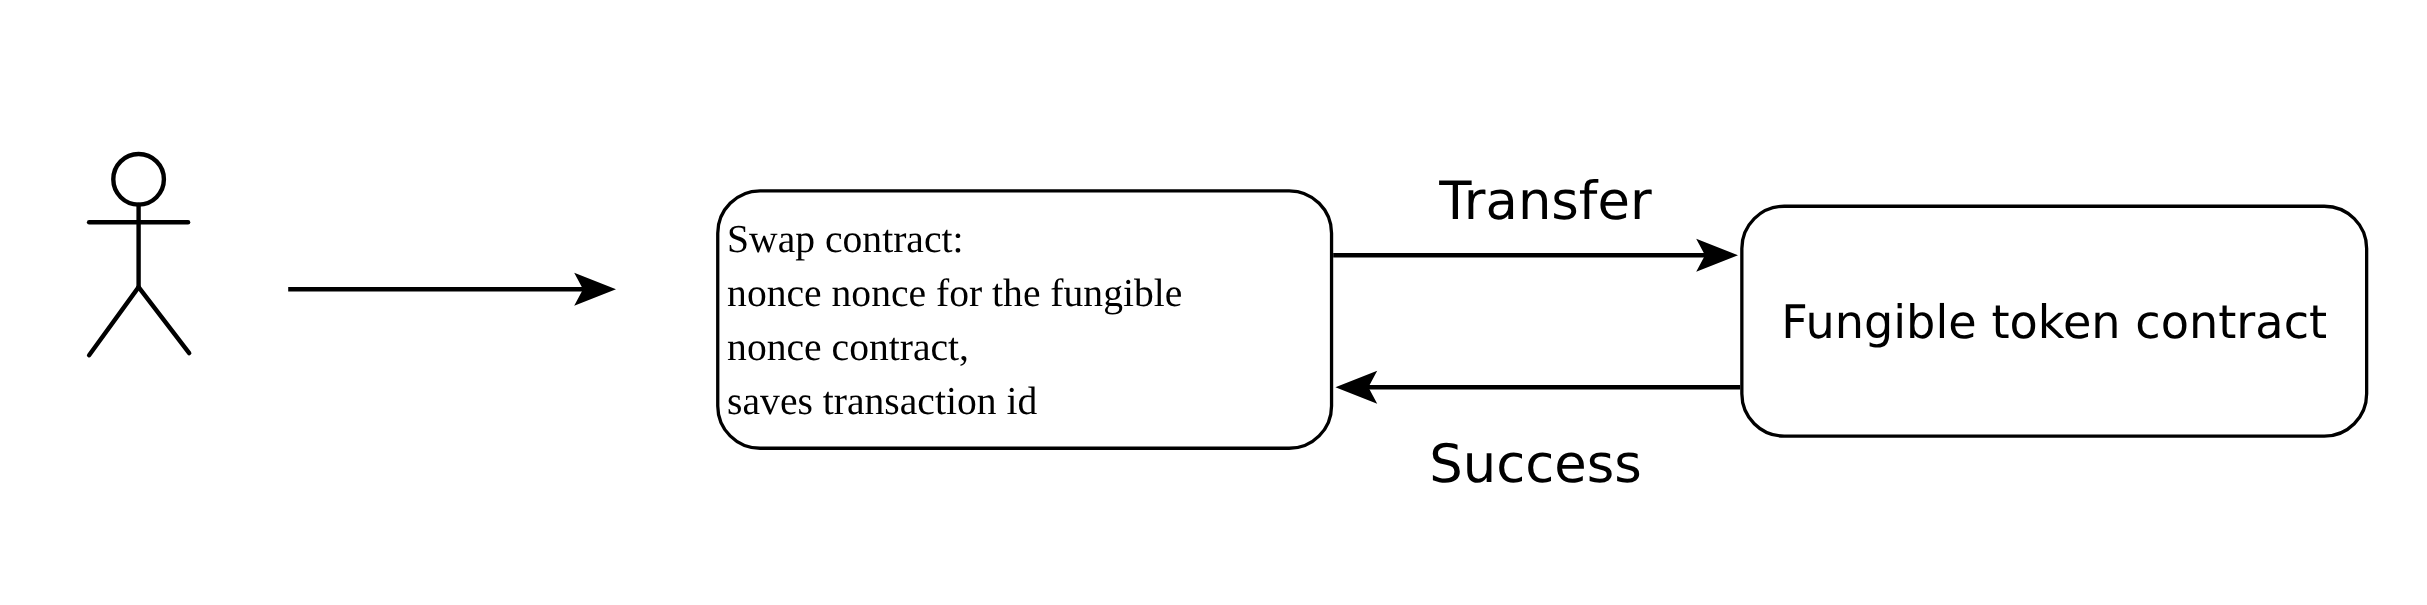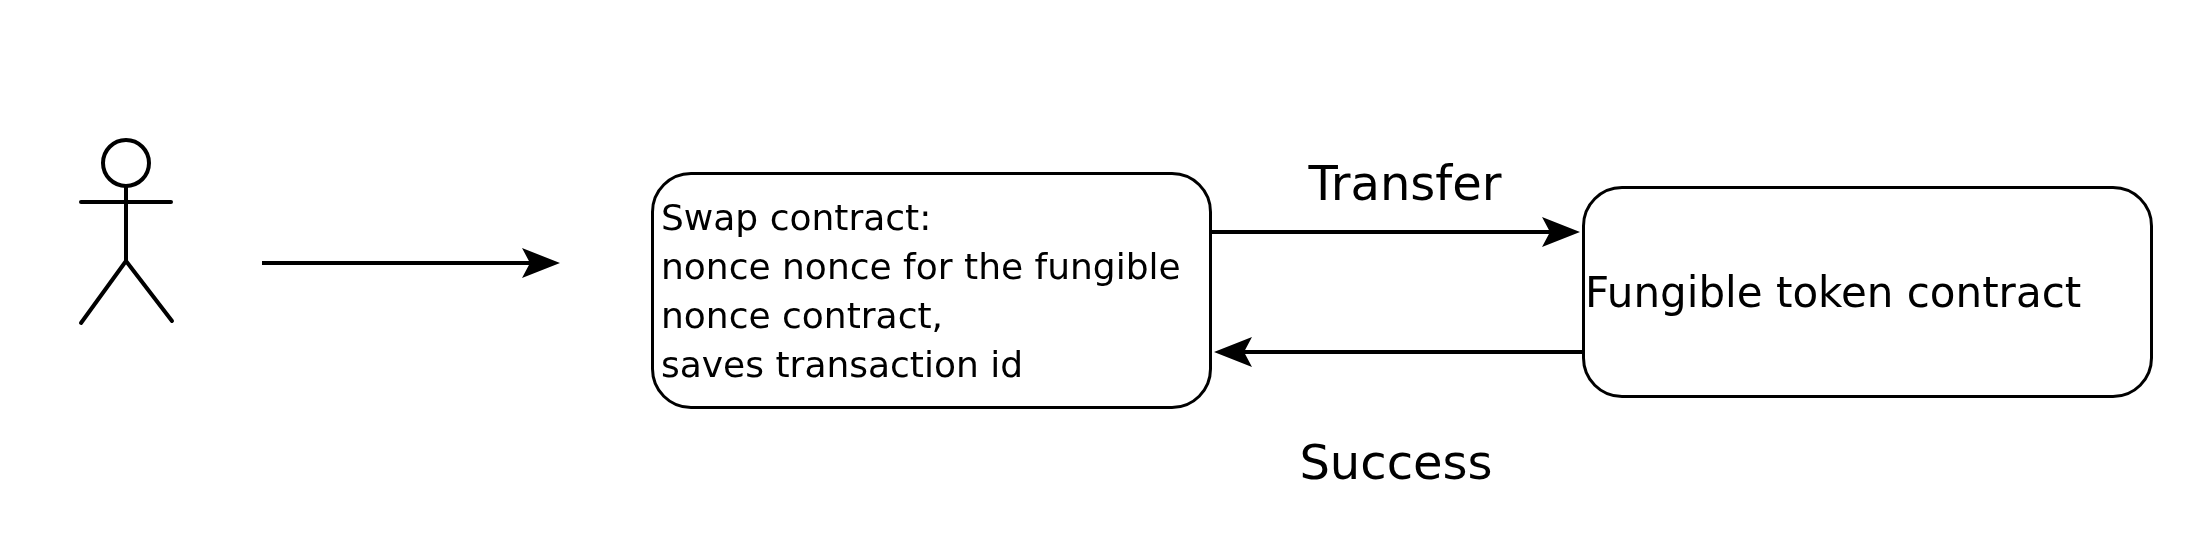--- a/index.html
+++ b/index.html
@@ -25,49 +25,50 @@
     position: absolute;
     text-align: center;
     font-size: 48px;
     line-height: 1.1;
     color: #000000;
     white-space: nowrap;
   }
   .actor-label   { left: 29px;   top: 350px; width: 200px; }
   .withdraw-label{ left: 263px;  top: 162px; width: 250px; }
   .transfer-label{ left: 1280px; top: 113px; width: 250px; margin-top: 44px; }
-  .result-label  { left: 1266px; top: 394px; width: 260px; line-height: 56px; margin-top: 40px; }
+  .result-label  { left: 1266px; top: 394px; width: 260px; line-height: 56px; }
 
   .node {
     position: absolute;
     border: 3px solid #000000;
     border-radius: 40px;
     background: #ffffff;
     box-sizing: border-box;
   }
   .swap-node {
     left: 651px;
     top: 172px;
     width: 561px;
     height: 237px;
     padding: 18px 4px 0 7px;
     font-size: 36px;
     line-height: 49px;
+    font-family: Liberation Serif, serif;
   }
   .swap-node .swap-line {
     white-space: nowrap;
   }
   .fungible-node {
     left: 1582px;
     top: 186px;
     width: 571px;
     height: 212px;
     display: flex;
     align-items: center;
-    justify-content: flex-start;
+    justify-content: center;
     font-size: 42px;
     text-align: center;
   }
 </style>
 </head>
 <body>
 
 <div class="canvas">
 
   <svg class="layer" width="2206" height="550" viewBox="0 0 2206 550">

